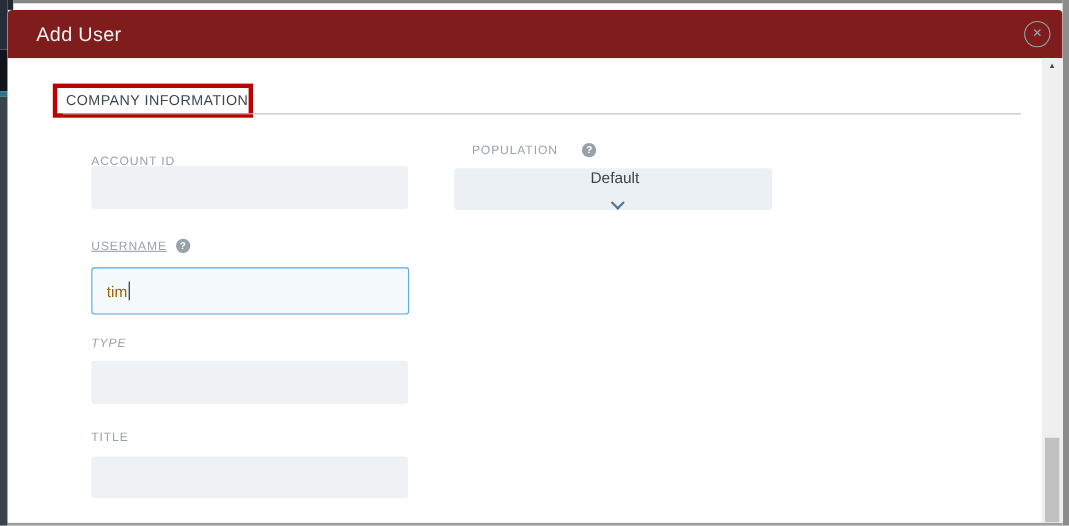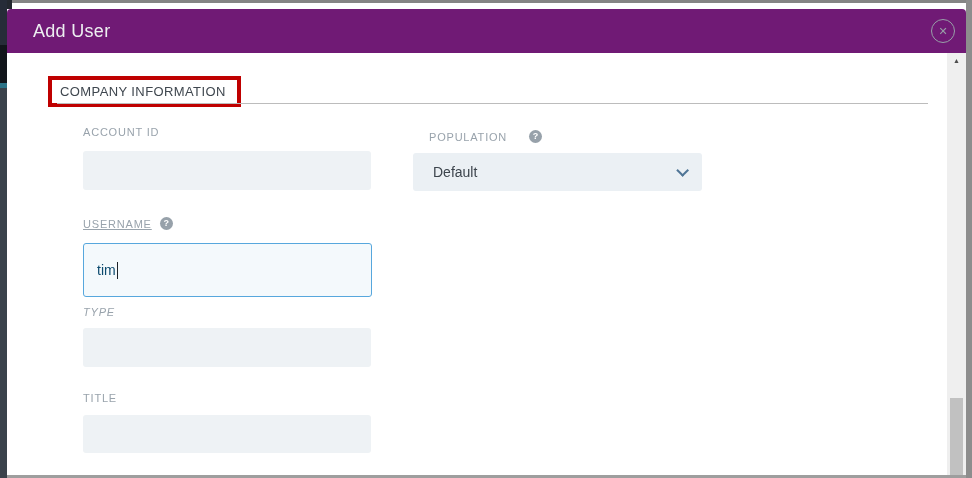--- a/index.html
+++ b/index.html
@@ -12,39 +12,39 @@
   .left-strip-2 { left:0; top:45px; width:7px; height:38px; background:#11151b; }
   .left-strip-teal { left:0; top:83px; width:7px; height:5px; background:#2b7387; }
   .left-strip-3 { left:0; top:88px; width:7px; height:390px; background:#3a424b; }
   .corner-dark { left:7px; top:0; width:5px; height:9px; background:#23282f; }
   .top-strip { left:12px; top:0; width:954px; height:3px; background:#858585; }
   .right-strip { left:966px; top:0; width:6px; height:478px; background:#8d8d8d; }
   .bottom-strip { left:7px; top:475px; width:959px; height:3px; background:#9e9e9e; }
 
   
   .modal { position:absolute; left:7px; top:9px; width:959px; height:466px; background:#fff; border-radius:4px 4px 0 0; overflow:hidden; }
-  .modal-header { position:relative; height:44px; background:#701a75; }
+  .modal-header { position:relative; height:44px; background:#7f1d1d; }
   .modal-title { position:absolute; left:26px; top:0; line-height:44px; font-size:18px; color:#edeff1; letter-spacing:0.3px; }
   .close-btn { position:absolute; right:11px; top:10px; width:24px; height:24px; border:1px solid #98a0a8; border-radius:50%; color:#98a0a8; font-size:11px; line-height:22px; text-align:center; cursor:pointer; }
 
   .modal-body { position:relative; height:422px; background:#fff; }
 
   
-  .annotation-box { position:absolute; left:41px; top:23px; border:4px solid #bf0000; background:#fff; padding:2px 11px 3px 8px; }
+  .annotation-box { position:absolute; left:41px; top:23px; border:4px solid #bf0000; background:#fff; padding:2px 0 3px 8px; }
   .section-heading { font-size:13px; color:#3f474f; letter-spacing:0.4px; white-space:nowrap; }
   .divider { position:absolute; left:50px; top:50px; width:871px; height:1px; background:#bcbcbc; }
 
   
   .field-label { position:absolute; font-size:11px; color:#99a3ac; letter-spacing:0.8px; display:flex; align-items:center; gap:8px; }
   .help-icon { display:inline-block; width:13px; height:13px; background:#97a1aa; border-radius:50%; color:#fff; font-size:9px; font-weight:bold; line-height:13px; text-align:center; letter-spacing:0; cursor:pointer; }
   .field { position:absolute; width:288px; height:39px; background:#eef2f5; border:none; border-radius:3px; font-family:"Liberation Sans",sans-serif; font-size:14px; color:#3c444c; padding:0 13px; outline:none; }
-  .field-focused { position:absolute; width:289px; height:54px; background:#f4f9fc; border:1px solid #57a7dd; border-radius:3px; display:flex; align-items:center; padding:4px 13px; font-size:14px; color:#0c4a6e; }
+  .field-focused { position:absolute; width:289px; height:43px; background:#f4f9fc; border:1px solid #57a7dd; border-radius:3px; display:flex; align-items:center; padding:4px 13px; font-size:14px; color:#a16207; }
   .caret { display:inline-block; width:1px; height:17px; background:#1c2228; margin-left:1px; }
 
-  .dropdown { position:absolute; left:406px; top:100px; width:289px; height:38px; background:#ebf0f4; border-radius:3px; display:flex; align-items:center; padding:0 17px 0 20px; font-size:14px; color:#3c444c; cursor:pointer; }
+  .dropdown { position:absolute; left:406px; top:100px; width:289px; height:38px; background:#ebf0f4; border-radius:3px; display:flex; align-items:center; padding:0 17px 0 20px; font-size:14px; color:#3c444c; cursor:pointer;flex-direction:column; }
   .dropdown-value { flex:1; }
   .chevron { width:9px; height:9px; border-right:2px solid #4f7596; border-bottom:2px solid #4f7596; transform:rotate(45deg) translateY(-3px); }
 
   
   .scrollbar { position:absolute; right:0; top:0; bottom:0; width:19px; background:#efefef; }
   .scroll-up { position:absolute; top:0; left:0; width:19px; height:16px; text-align:center; font-size:7px; color:#4d4d4d; line-height:16px; cursor:pointer; }
   .scroll-thumb { position:absolute; left:3px; right:3px; top:345px; bottom:0; background:#c1c1c1; cursor:pointer; }
 </style>
 </head>
 <body>
@@ -65,21 +65,21 @@
     <div class="close-btn">✕</div>
   </div>
 
   <div class="modal-body">
 
     <div class="annotation-box">
       <span class="section-heading">COMPANY INFORMATION</span>
     </div>
     <div class="divider"></div>
 
-    <div class="field-label" style="left:76px; top:73px;">
+    <div class="field-label" style="left:76px; top:88px;">
       <span>ACCOUNT ID</span>
     </div>
     <input class="field" style="left: 76px; top: 98px;" value="">
 
     <div class="field-label" style="left:76px; top:164px;text-decoration:underline;">
       <span>USERNAME</span>
       <span class="help-icon">?</span>
     </div>
     <div class="field-focused" style="left:76px; top:190px;">
       <span>tim</span>

